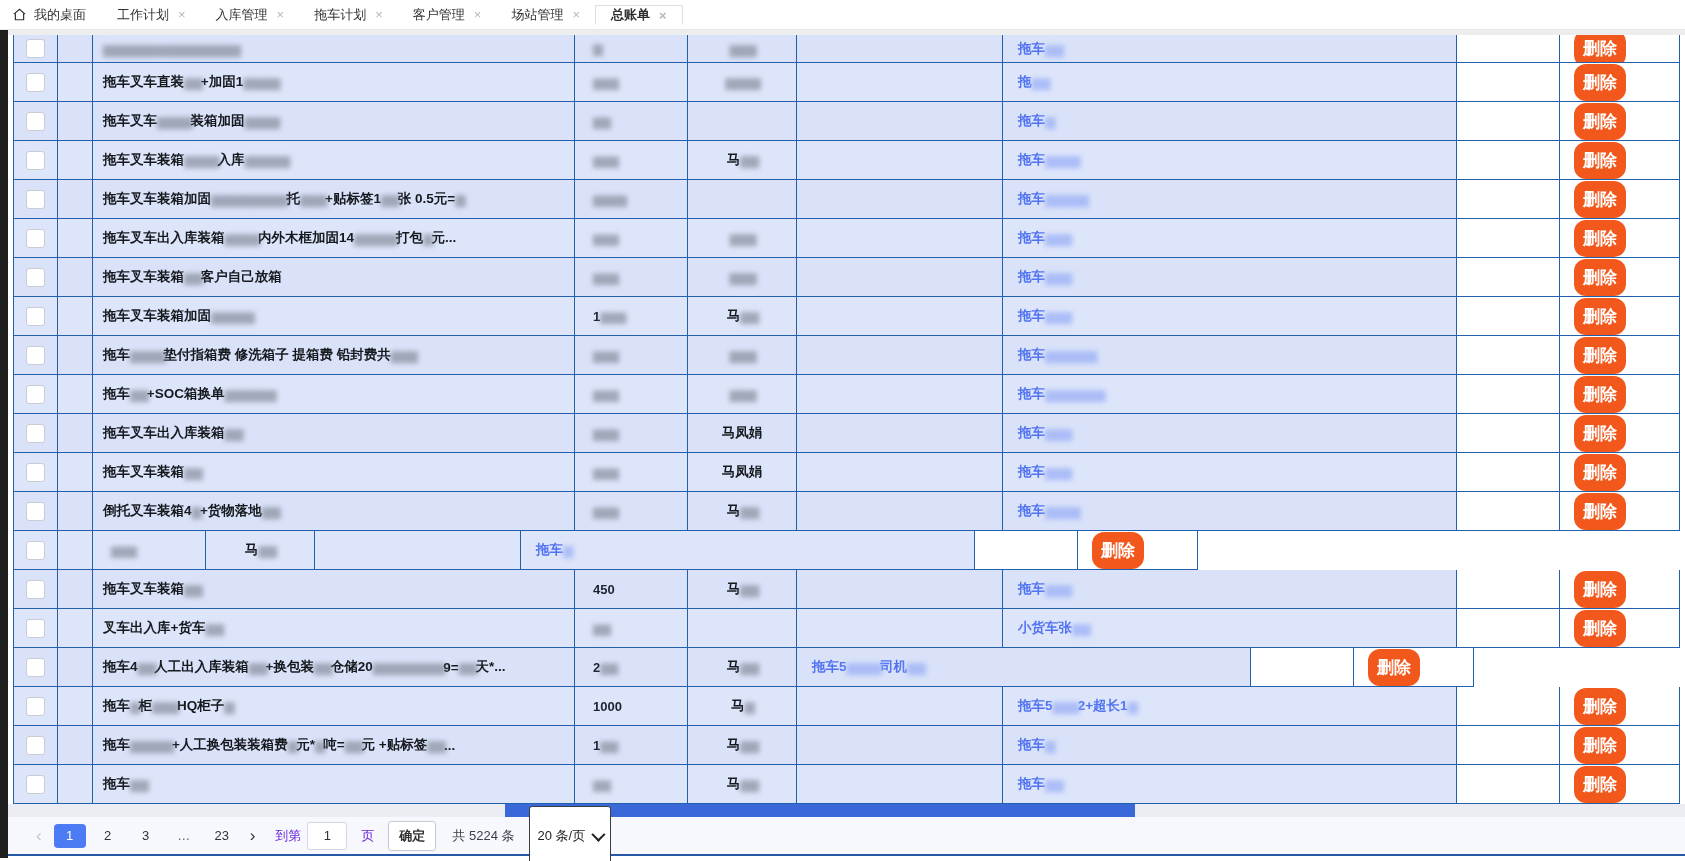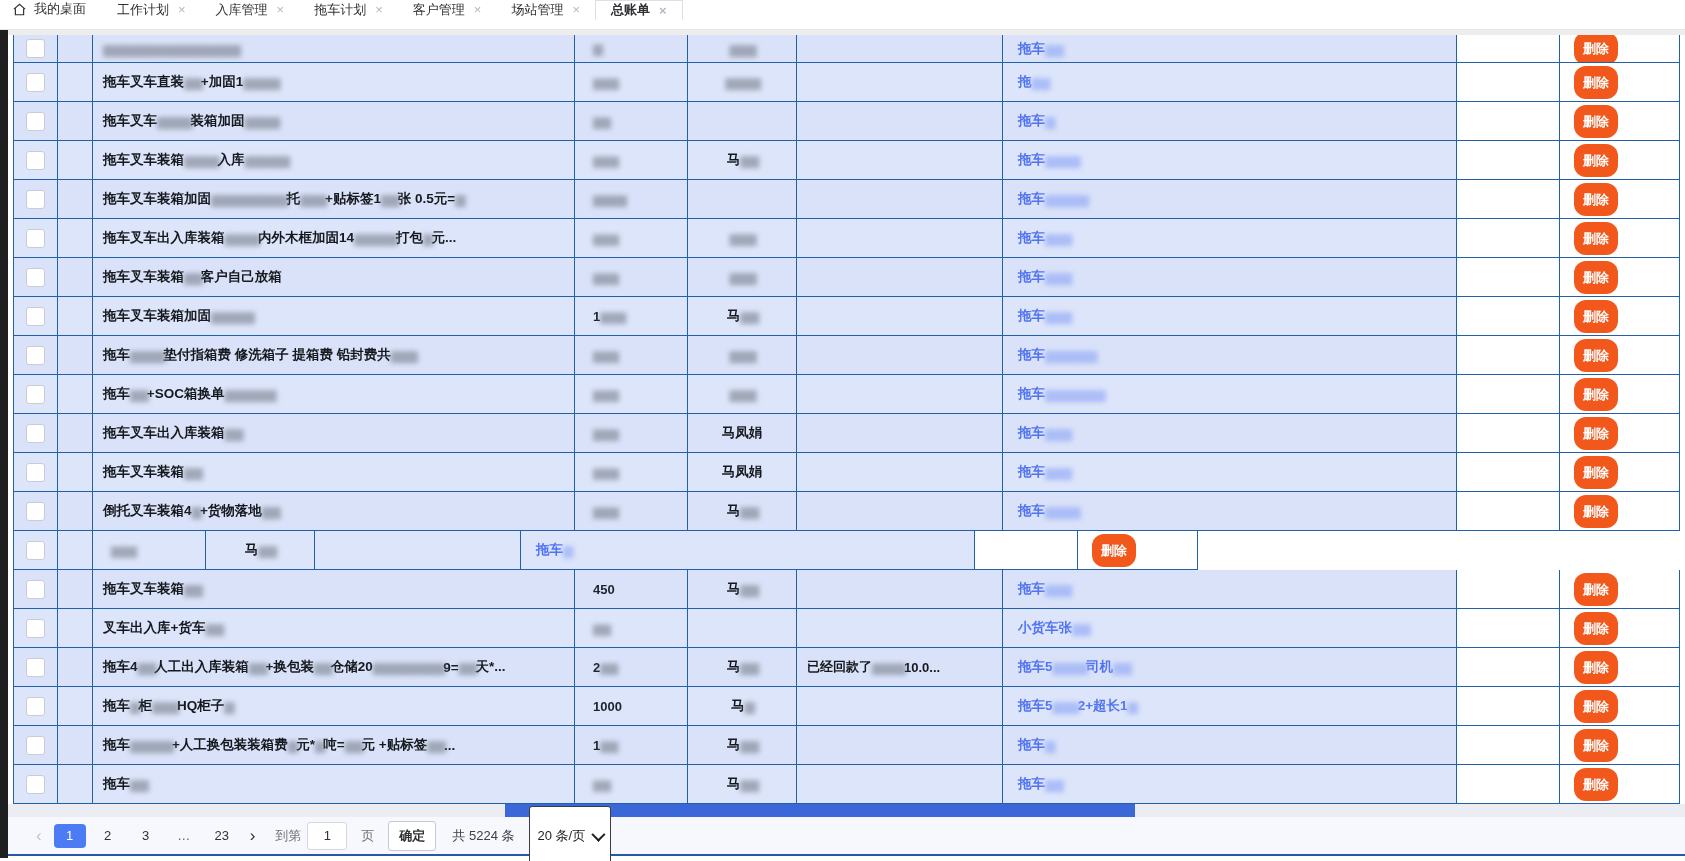--- a/index.html
+++ b/index.html
@@ -1,21 +1,21 @@
 <!DOCTYPE html>
 <html><head>
 <meta charset="utf-8">
 <style>
   html,body{margin:0;padding:0;background:#fff;}
   .page{position:relative;width:1685px;height:861px;background:#fff;overflow:hidden;
         font-family:"Liberation Sans","DejaVu Sans",sans-serif;}
 
   
   .tabbar{position:absolute;left:0;top:0;width:1685px;height:30px;background:#fff;
-          border-bottom:1px solid #e4e7ed;display:flex;align-items:flex-start;box-sizing:border-box;}
+          border-bottom:1px solid #e4e7ed;display:flex;align-items:center;box-sizing:border-box;}
   .hometab{display:flex;align-items:center;gap:7px;padding:0 16px 0 12px;font-size:13px;color:#303133;cursor:pointer;}
   .tab{display:flex;align-items:center;gap:9px;padding:0 15px;font-size:13px;color:#303133;cursor:pointer;position:relative;}
   .tab .x{color:#b4b8bf;font-size:13px;line-height:1;}
   .tab.active{background:#fff;border:1px solid #dcdfe6;border-bottom:1px solid #fff;margin-bottom:-1px;font-weight:bold;}
 
   
   .edge-strip{position:absolute;left:0;top:30px;width:8px;height:828px;background:#1f1f1f;}
 
   
   .topstrip{position:absolute;left:8px;top:30px;width:1677px;height:5px;background:#ededed;}
@@ -29,40 +29,40 @@
   .c1{width:44px;justify-content:center;}
   .c2{width:35px;}
   .c3{width:482px;padding:0 10px;font-weight:700;font-size:13.5px;color:#15181d;}
   .c4{width:113px;padding-left:18px;font-size:13px;font-weight:700;color:#1d2430;}
   .c5{width:109px;justify-content:center;font-weight:700;font-size:13.5px;color:#15181d;}
   .c6{width:206px;padding:0 10px;font-weight:700;font-size:13px;color:#15181d;}
   .c7{width:454px;padding-left:15px;font-size:13.5px;font-weight:700;color:#5173f2;}
   .c8{width:103px;background:#fff !important;}
   .c9{width:120px;background:#fff !important;padding-left:14px;}
   .cb{width:17px;height:17px;background:#fff;border:1px solid #c9ccd4;border-radius:3px;cursor:pointer;}
-  .del{background:#f2571c;color:#fff;font-size:13px;font-weight:700;line-height:1;
+  .del{background:#f2571c;color:#fff;font-size:17px;font-weight:700;line-height:1;
        padding:10px 9px;border-radius:12px;border:none;cursor:pointer;}
   .rd{filter:blur(2.6px);opacity:.55;color:#6f7683;font-weight:400;letter-spacing:-2px;}
   .c7 .rd{color:#9fb3f7;opacity:.8;}
 
   
   .scrolltrack{position:absolute;left:8px;top:804px;width:1677px;height:13px;background:#ebedf2;}
   .scrollthumb{position:absolute;left:497px;top:0;width:630px;height:13px;background:#3a68d8;cursor:grab;}
 
   
   .pager{position:absolute;left:8px;top:817px;width:1677px;height:39px;background:#f6f8fd;
          border-bottom:2px solid #2758a8;display:flex;align-items:center;font-size:13px;color:#606266;
          padding-left:22px;box-sizing:border-box;gap:6px;}
   .pg-prev{color:#c0c4cc;font-size:17px;padding:0 6px;cursor:default;}
   .pg-next{color:#303133;font-size:17px;padding:0 6px;cursor:pointer;}
   .pg{min-width:24px;height:24px;display:flex;align-items:center;justify-content:center;
       border-radius:4px;color:#303133;cursor:pointer;padding:0 4px;font-size:13px;}
   .pg.active{background:#4d7bf3;color:#fff;cursor:default;}
   .pg.dots{cursor:default;color:#606266;}
-  .jump-label{color:#737373;margin-left:8px;}
+  .jump-label{color:#6d28d9;margin-left:8px;}
   .jump-input{width:34px;height:24px;border:1px solid #d4d7de;border-radius:3px;background:#fff;
               text-align:center;font-size:13px;color:#303133;font-family:inherit;}
   .confirm{margin-left:8px;background:#fff;border:1px solid #c4c9d2;border-radius:3px;
            padding:5px 10px;font-size:13px;font-weight:700;color:#303133;cursor:pointer;font-family:inherit;}
   .total{margin-left:10px;color:#3c4049;}
   .psel{margin-left:8px;display:flex;align-items:center;gap:7px;background:#fff;border:1px solid #3a3d42;
         border-radius:3px;padding:20px 8px;color:#1c1e21;cursor:pointer;}
   .caret{width:8px;height:8px;border-right:2px solid #1c1e21;border-bottom:2px solid #1c1e21;
          transform:rotate(45deg) translateY(-2px);}
 </style>
@@ -410,21 +410,20 @@
   </div>
 
   <div class="trow">
     <div class="cell c1 tint">
       <div class="cb"></div>
     </div>
     <div class="cell c2 tint"></div>
     <div class="cell c3 tint">拖车4<span class="rd">▆▆</span>人工出入库装箱<span class="rd">▆▆</span>+换包装<span class="rd">▆▆</span>仓储20<span class="rd">▆▆ ▆▆▆ ▆▆▆</span>9=<span class="rd">▆▆</span>天*...</div>
     <div class="cell c4 tint">2<span class="rd">▆▆</span></div>
     <div class="cell c5 tint">马<span class="rd">▆▆</span></div>
-    <div class="cell c6 tint">已经回款了<span class="rd">▆▆▆▆</span>10.0...</div>
     <div class="cell c7 tint">拖车5<span class="rd">▆▆▆▆</span>司机<span class="rd">▆▆</span></div>
     <div class="cell c8"></div>
     <div class="cell c9">
       <button class="del">删除</button>
     </div>
   </div>
 
   <div class="trow">
     <div class="cell c1 tint">
       <div class="cb"></div>

